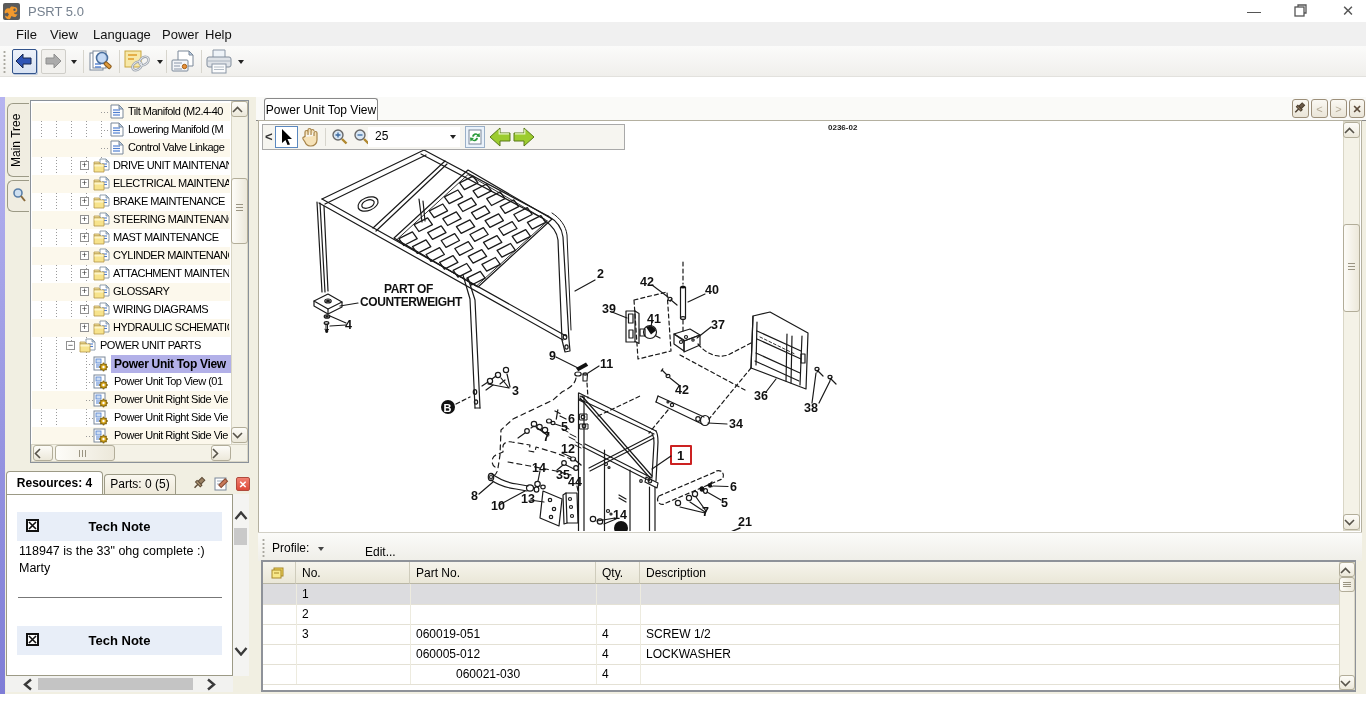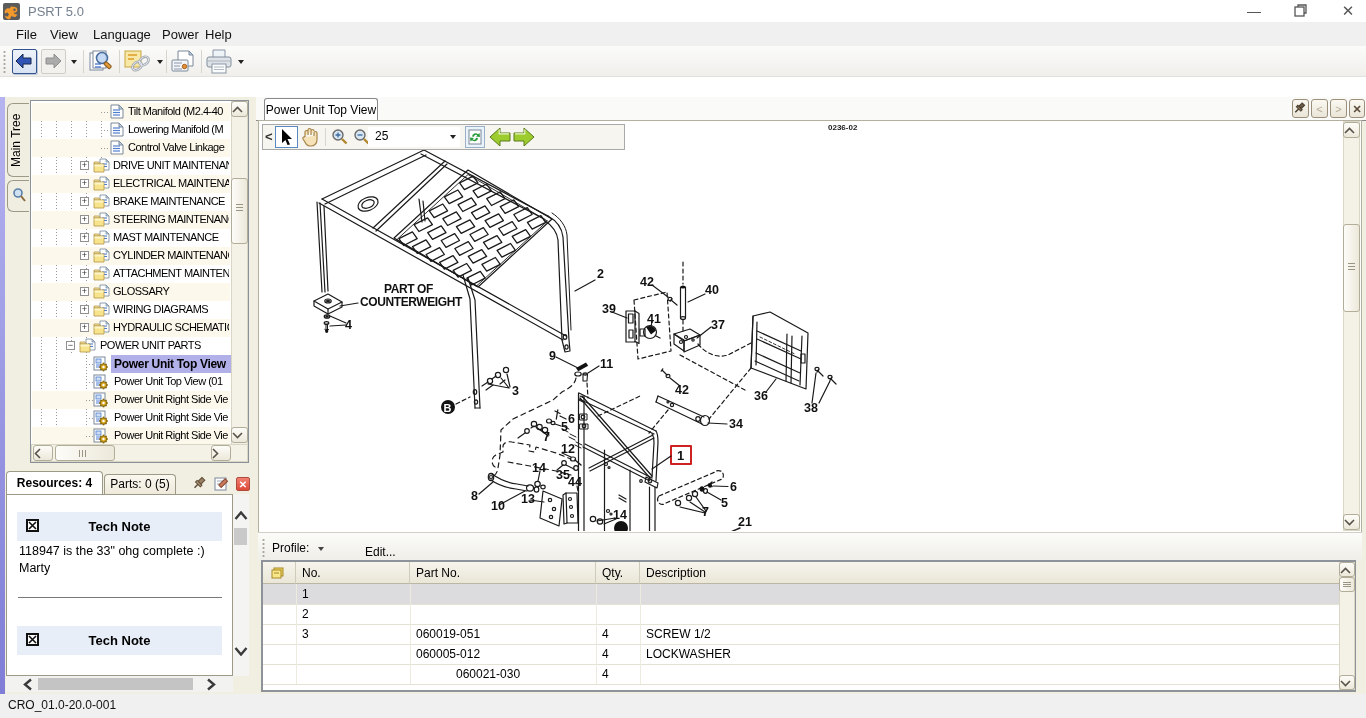--- a/index.html
+++ b/index.html
@@ -548,23 +548,20 @@
 <div class="abs" style="left:234px;top:528px;width:13px;height:17px;background:#c9c9c9;"></div>
 <div class="abs" style="left:6px;top:676px;width:227px;height:16px;background:#f2f2f0;"></div>
 <svg class="abs" style="left:23px;top:678px" width="9" height="13" viewBox="0 0 9 13">
       <path d="M8,1.5 L2,6.5 L8,11.5" fill="none" stroke="#3a3a3a" stroke-width="2.4"></path>
     </svg>
 <svg class="abs" style="left:207px;top:678px" width="9" height="13" viewBox="0 0 9 13">
       <path d="M1,1.5 L7,6.5 L1,11.5" fill="none" stroke="#3a3a3a" stroke-width="2.4"></path>
     </svg>
 <div class="abs" style="left:38px;top:678px;width:155px;height:12px;background:#c4c4c4;"></div>
 
-<div id="statusbar" class="abs">
-      <div class="abs" style="left:8px;top:4px;">CRO_01.0-20.0-001</div>
-    </div>
 
 <div id="mainbg" class="abs"></div>
 <div id="tabstrip" class="abs"></div>
 <div id="doctab" class="abs">Power Unit Top View</div>
 <div class="abs" style="left:256px;top:119.5px;width:1110px;height:1px;background:#898989;"></div>
 <div class="abs minibtn" style="left:1292px;">
       <svg width="13" height="13" viewBox="0 0 13 13" style="margin-top:2px">
         <g transform="rotate(45 6.5 6)">
           <rect x="4.8" y="0.5" width="3.4" height="4.8" fill="#6a5a48" stroke="#4a3d2e"></rect>
           <rect x="3.4" y="5.3" width="6.2" height="2" fill="#8a7358" stroke="#4a3d2e"></rect>

